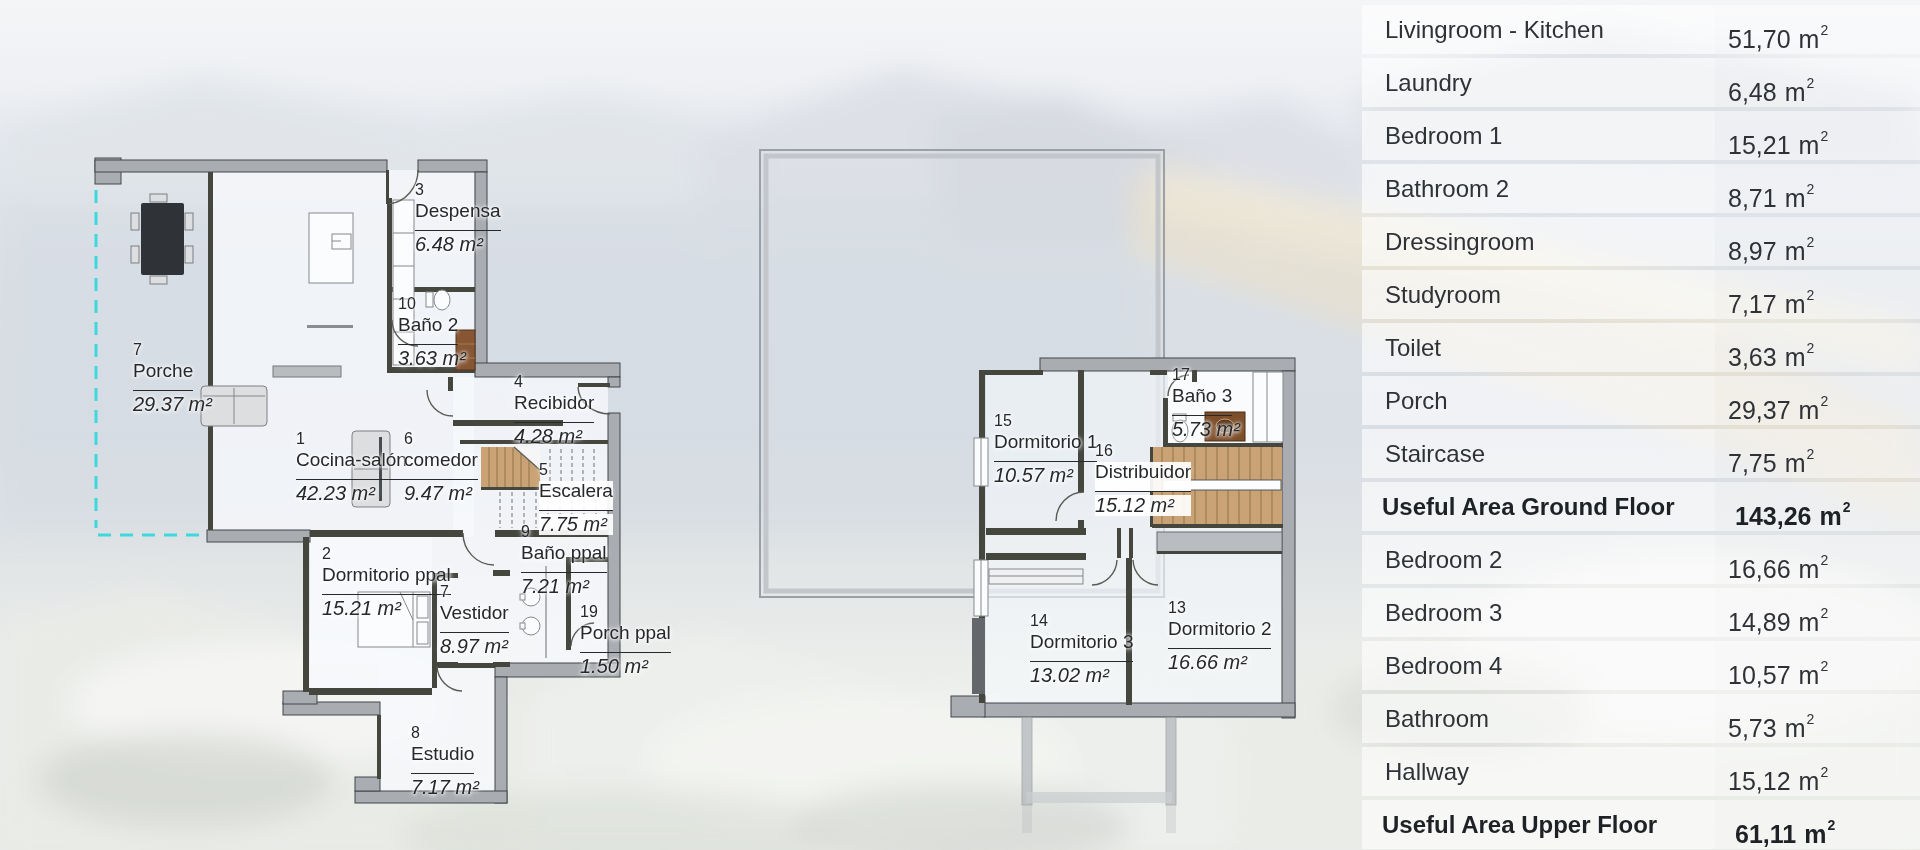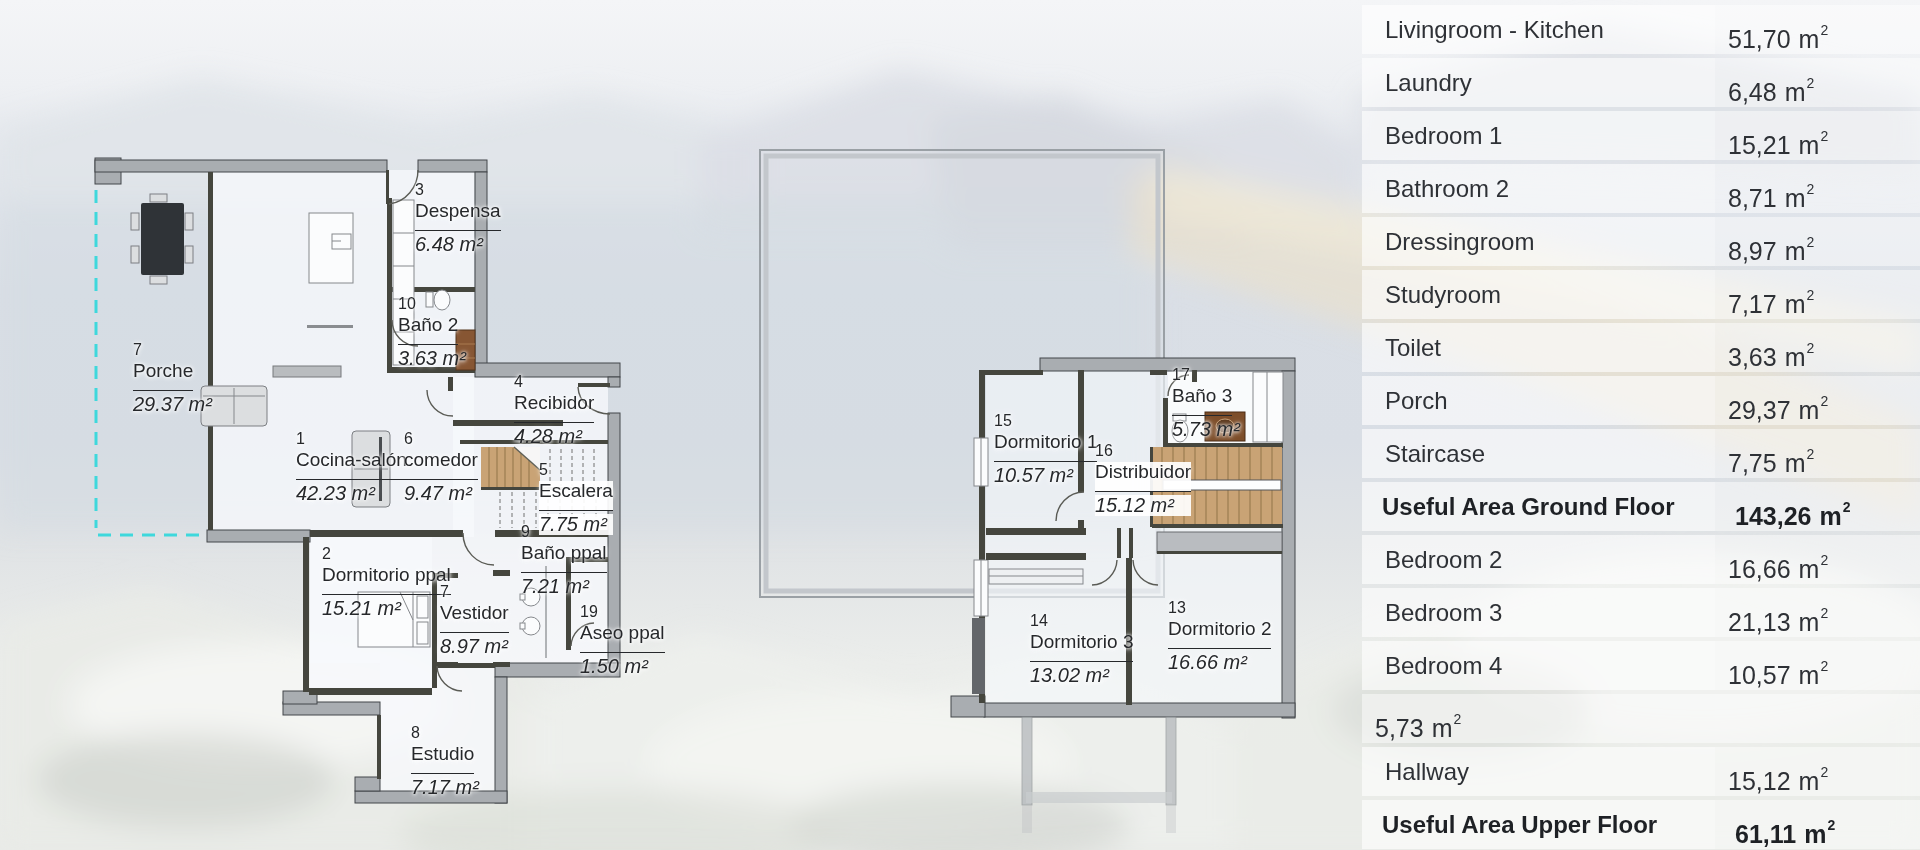--- a/index.html
+++ b/index.html
@@ -374,21 +374,21 @@
   <div class="rl-name">Baño ppal</div>
   <div class="rl-area">7.21 m²</div>
 </div>
 <div class="room-label abs" style="left:440px;top:584px;">
   <div class="rl-num">7</div>
   <div class="rl-name">Vestidor</div>
   <div class="rl-area">8.97 m²</div>
 </div>
 <div class="room-label abs" style="left:580px;top:604px;">
   <div class="rl-num">19</div>
-  <div class="rl-name">Aseo ppal</div>
+  <div class="rl-name">Porch ppal</div>
   <div class="rl-area">1.50 m²</div>
 </div>
 <div class="room-label abs" style="left:411px;top:725px;">
   <div class="rl-num">8</div>
   <div class="rl-name">Estudio</div>
   <div class="rl-area">7.17 m²</div>
 </div>
 
 <div class="room-label abs" style="left:1172px;top:367px;">
   <div class="rl-num">17</div>
@@ -490,32 +490,33 @@
   <div class="trow">
     <div class="tcell-label">Bedroom 2</div>
     <div class="tcell-value">
         <span>16,66</span>
         <span class="unit"><span>m</span><sup>2</sup></span>
       </div>
   </div>
   <div class="trow">
     <div class="tcell-label">Bedroom 3</div>
     <div class="tcell-value">
-        <span>21,13</span>
+        <span>14,89</span>
         <span class="unit"><span>m</span><sup>2</sup></span>
       </div>
   </div>
   <div class="trow">
     <div class="tcell-label">Bedroom 4</div>
     <div class="tcell-value">
         <span>10,57</span>
         <span class="unit"><span>m</span><sup>2</sup></span>
       </div>
   </div>
   <div class="trow">
+    <div class="tcell-label">Bathroom</div>
     <div class="tcell-value">
         <span>5,73</span>
         <span class="unit"><span>m</span><sup>2</sup></span>
       </div>
   </div>
   <div class="trow">
     <div class="tcell-label">Hallway</div>
     <div class="tcell-value">
         <span>15,12</span>
         <span class="unit"><span>m</span><sup>2</sup></span>

